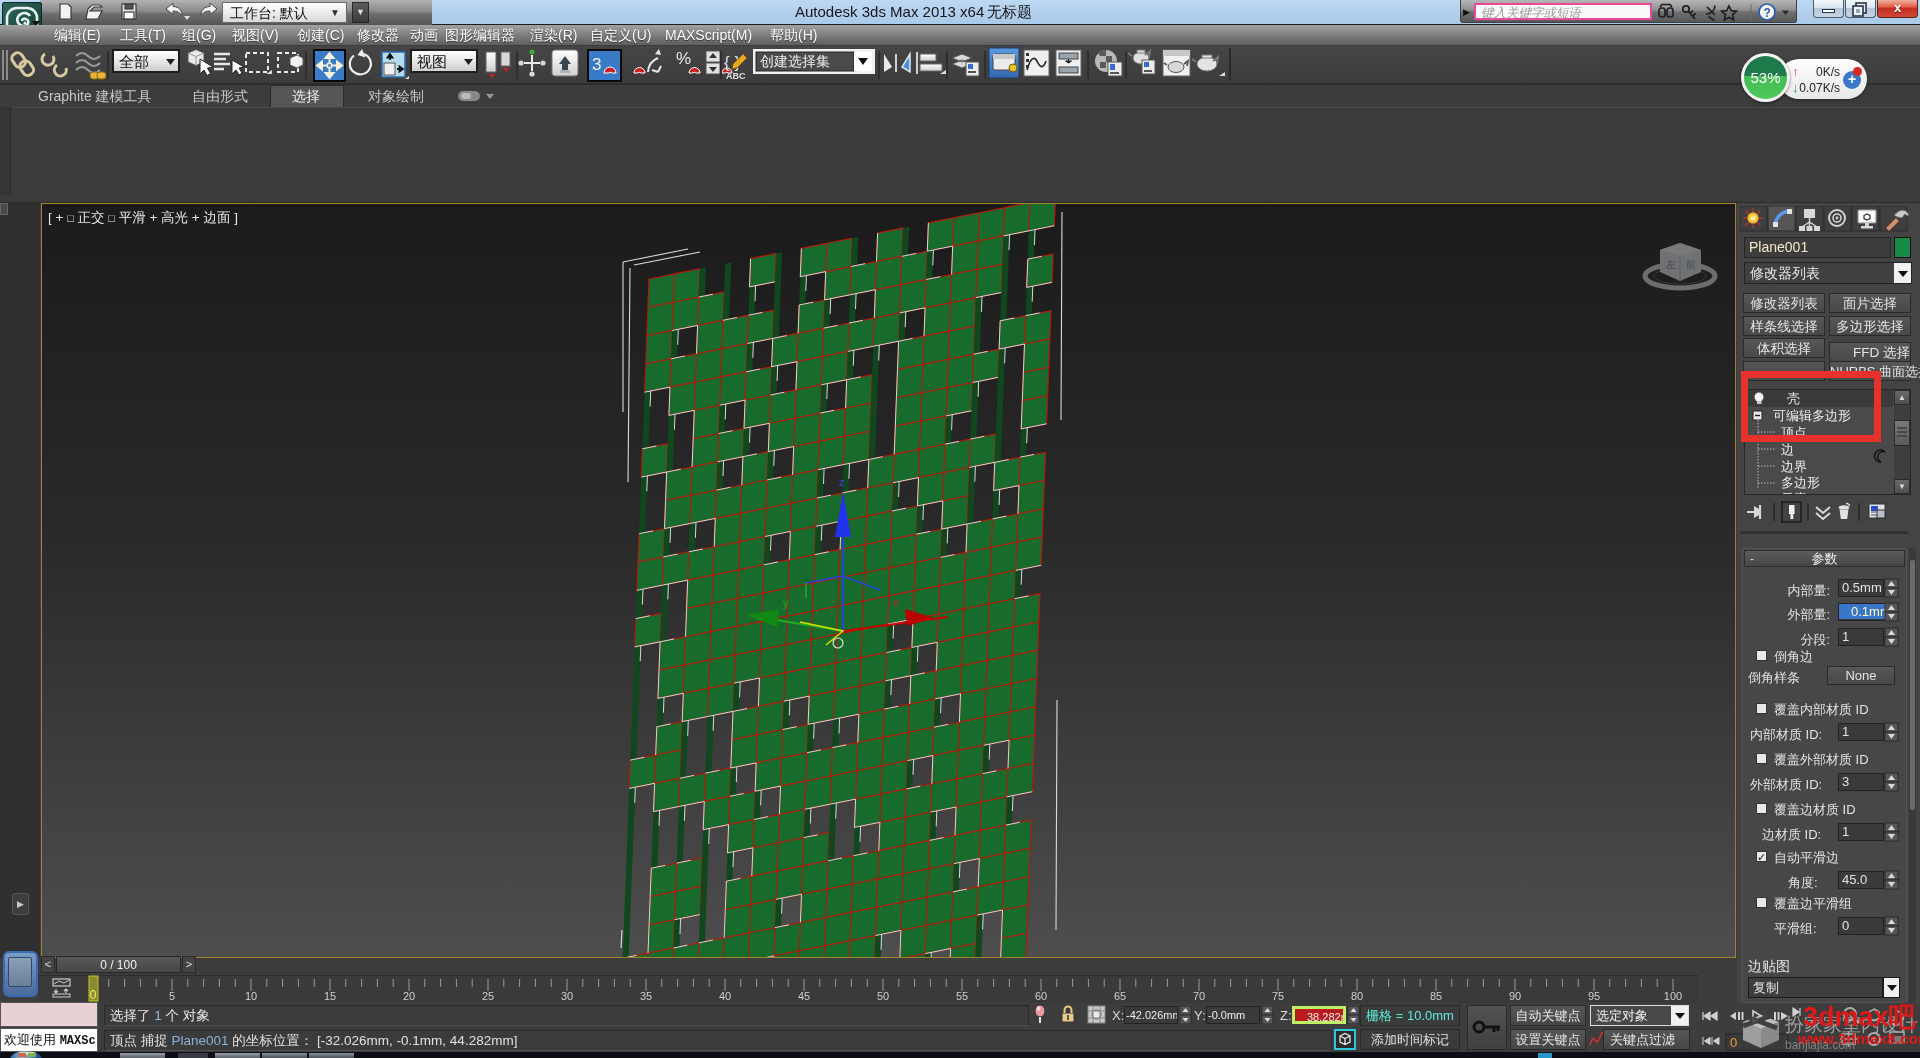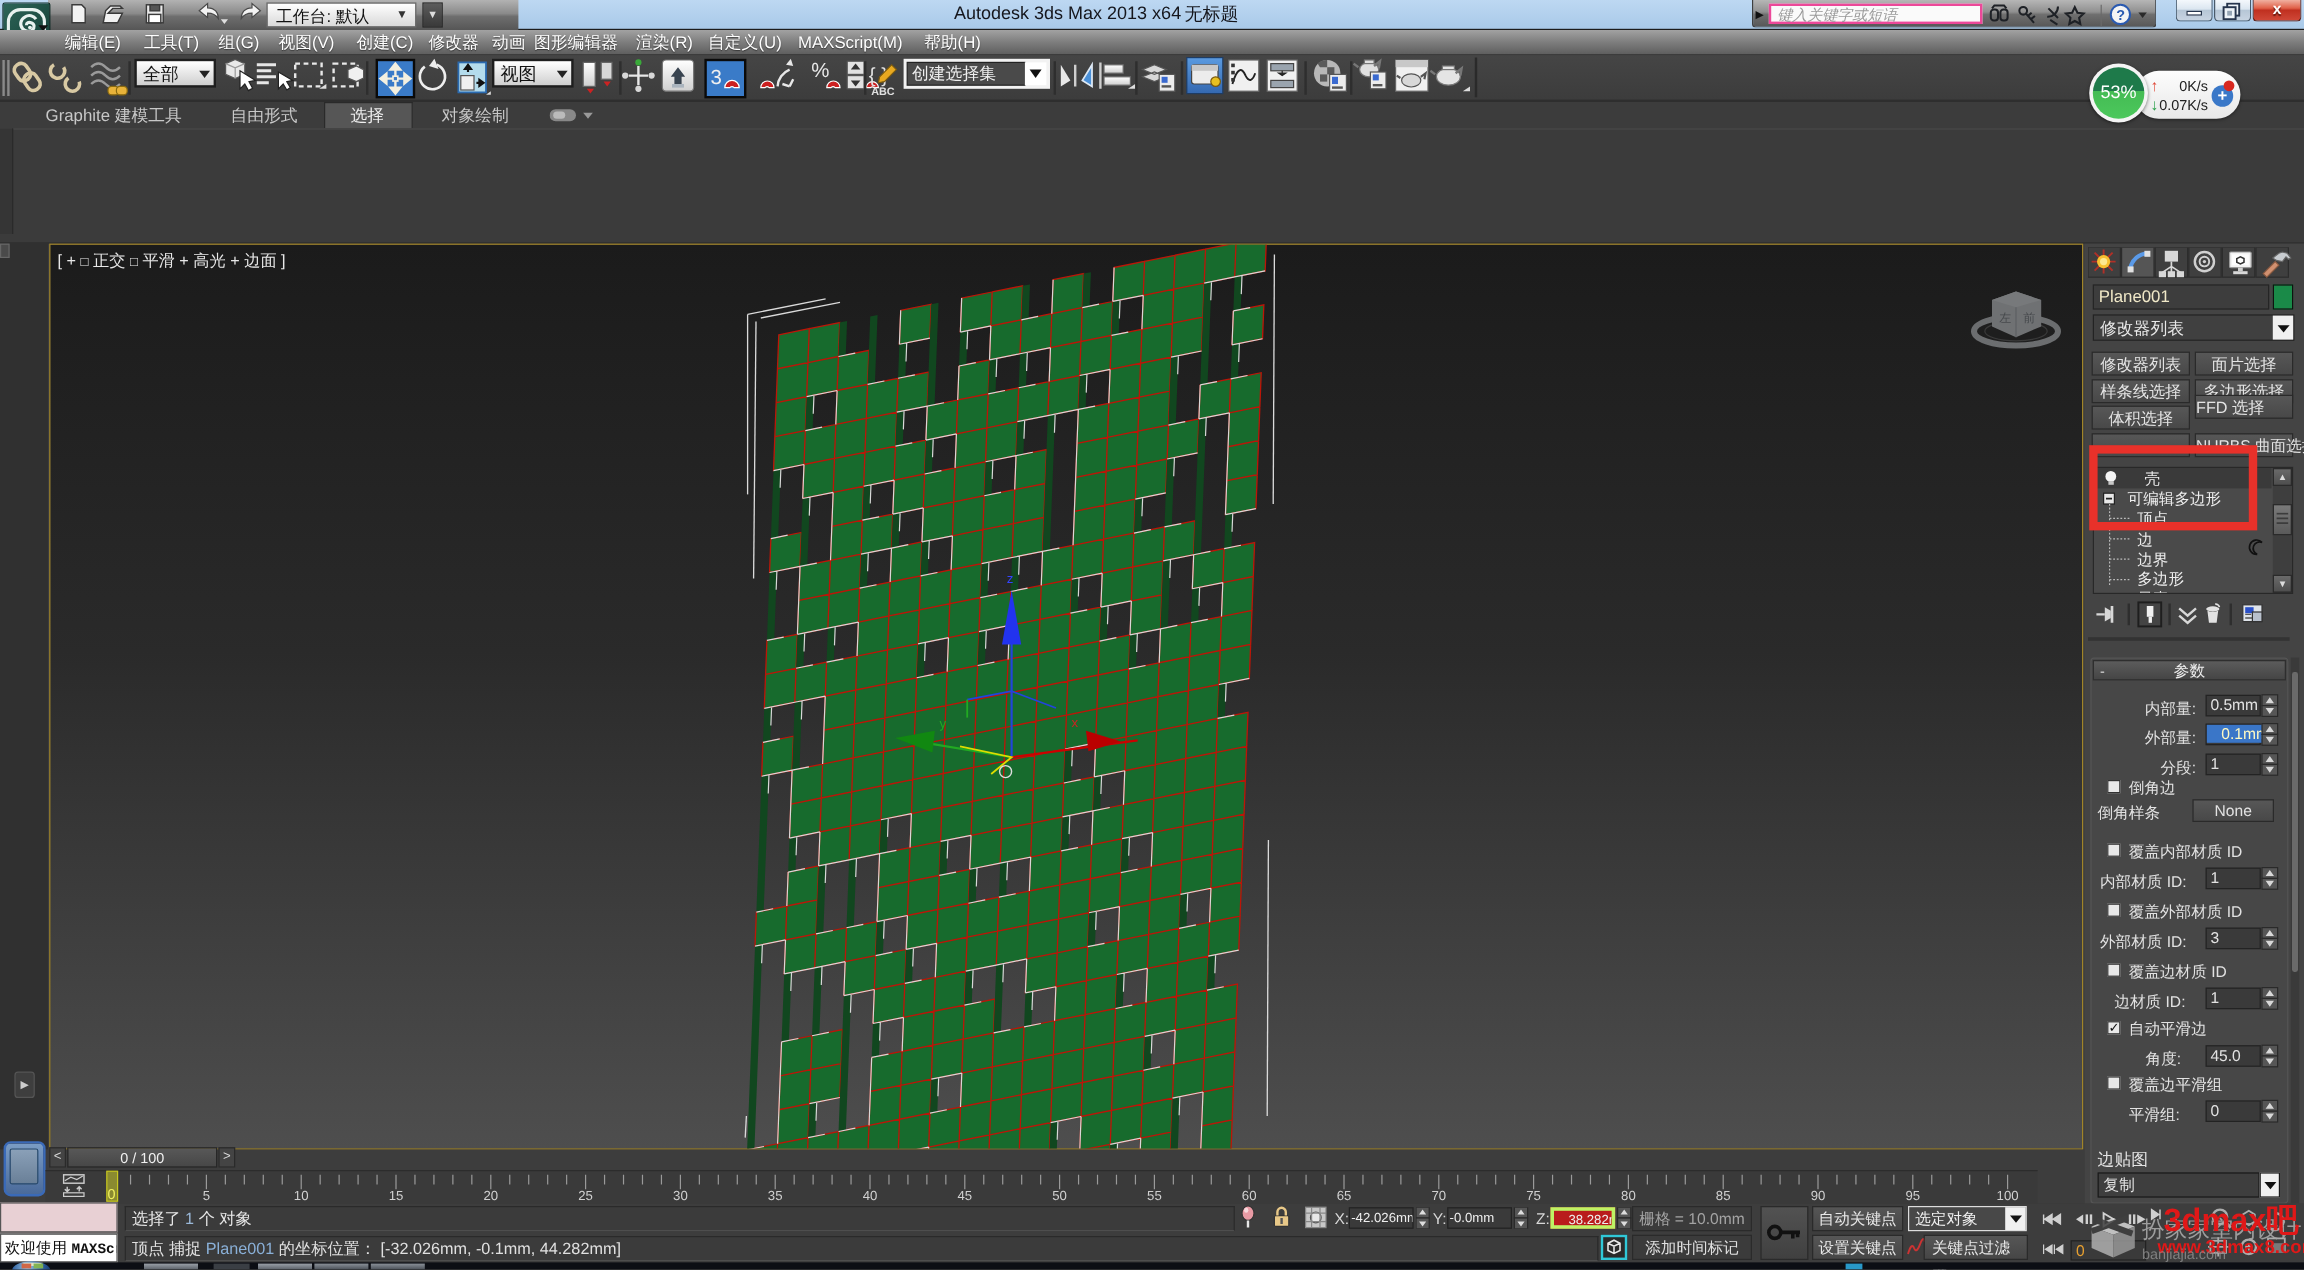--- a/index.html
+++ b/index.html
@@ -405,21 +405,21 @@
 <div class="abs" style="left:1744px;top:262px;width:168px;height:22px;background:#404040;border:1px solid #232323;color:#e8e8e8;font-size:14px;line-height:20px;padding-left:5px">修改器列表</div>
 <div class="abs" style="left:1894px;top:263px;width:17px;height:20px;background:#f0f0f0"></div>
 <div class="abs" style="left:1898px;top:271px;width:0;height:0;border-left:5px solid transparent;border-right:5px solid transparent;border-top:6px solid #111"></div>
 
 <div class="abs" style="left:1743px;top:293px;width:169px;height:90px;font-size:13.5px;color:#e4e4e4">
 <div style="position:absolute;left:0px;top:0px;width:82px;height:20px;background:linear-gradient(#575757,#484848);border:1px solid #2a2a2a;text-align:center;line-height:19px">修改器列表</div>
 <div style="position:absolute;left:86px;top:0px;width:82px;height:20px;background:linear-gradient(#575757,#484848);border:1px solid #2a2a2a;text-align:center;line-height:19px">面片选择</div>
 <div style="position:absolute;left:0px;top:23px;width:82px;height:20px;background:linear-gradient(#575757,#484848);border:1px solid #2a2a2a;text-align:center;line-height:19px">样条线选择</div>
 <div style="position:absolute;left:86px;top:23px;width:82px;height:20px;background:linear-gradient(#575757,#484848);border:1px solid #2a2a2a;text-align:center;line-height:19px">多边形选择</div>
 <div style="position:absolute;left:0px;top:45px;width:82px;height:20px;background:linear-gradient(#575757,#484848);border:1px solid #2a2a2a;text-align:center;line-height:19px">体积选择</div>
-<div style="position:absolute;left:86px;top:36px;width:82px;height:20px;background:linear-gradient(#575757,#484848);border:1px solid #2a2a2a;text-align:left;line-height:19px">FFD 选择</div>
+<div style="position:absolute;left:86px;top:49px;width:82px;height:20px;background:linear-gradient(#575757,#484848);border:1px solid #2a2a2a;text-align:right;line-height:19px">FFD 选择</div>
 <div style="position:absolute;left:0px;top:68px;width:82px;height:20px;background:linear-gradient(#575757,#484848);border:1px solid #2a2a2a"></div>
 <div style="position:absolute;left:86px;top:68px;width:82px;height:20px;background:linear-gradient(#575757,#484848);border:1px solid #2a2a2a;text-align:center;line-height:19px;white-space:nowrap;font-size:13px">NURBS 曲面选择</div>
 </div>
 
 <div class="abs" style="left:1744px;top:389px;width:167px;height:106px;background:#4a4a4a;border:1px solid #282828"></div>
 <div class="abs" style="left:1745px;top:390px;width:148px;height:17px;background:#3a3a3a"></div>
 <svg class="abs" style="left:1745px;top:390px" width="148" height="104" viewBox="0 0 148 104">
 <g fill="#eeeeee" font-size="13">
 <text x="42" y="13">壳</text>
 <text x="28" y="30">可编辑多边形</text>
@@ -626,21 +626,21 @@
       <rect x="0" y="9" width="11" height="9"></rect>
       <rect x="82" y="0" width="11" height="9"></rect>
       <rect x="82" y="9" width="11" height="9"></rect>
       <rect x="168" y="0" width="11" height="9"></rect>
       <rect x="168" y="9" width="11" height="9"></rect>
     </g>
 <g fill="#ddd">
       <path d="M5.5 2 l-3 4 h6 z M5.5 16 l-3 -4 h6 z M87.5 2 l-3 4 h6 z M87.5 16 l-3 -4 h6 z M173.5 2 l-3 4 h6 z M173.5 16 l-3 -4 h6 z"></path>
     </g>
 </svg>
-<div class="abs" style="left:1360px;top:1005px;width:100px;height:21px;background:#3b3b3b;border:1px solid #2a2a2a;color:#a3a3a3;font-size:13px;text-align:center;line-height:19px">栅格 = 10.0mm</div>
+<div class="abs" style="left:1360px;top:1005px;width:100px;height:21px;background:#3b3b3b;border:1px solid #2a2a2a;color:#5eead4;font-size:13px;text-align:center;line-height:19px">栅格 = 10.0mm</div>
 <div class="abs" style="left:1334px;top:1029px;width:22px;height:21px;background:#2a2a2a;border:2px solid #30c8d8"></div>
 <svg class="abs" style="left:1337px;top:1032px" width="16" height="15" viewBox="0 0 16 15">
     <path d="M3 4 l5 -2.5 l5 2.5 l0 6 l-5 2.5 l-5 -2.5 z M3 4 l5 2.5 l5 -2.5 M8 6.5 l0 6" fill="none" stroke="#e8e8e8" stroke-width="1.3"></path>
   </svg>
 <div class="abs" style="left:1360px;top:1029px;width:100px;height:21px;background:#3b3b3b;border:1px solid #2a2a2a;color:#e0e0e0;font-size:13px;text-align:center;line-height:19px">添加时间标记</div>
 <div class="abs" style="left:1467px;top:1005px;width:40px;height:45px;background:linear-gradient(#525252,#404040);border:1px solid #2a2a2a"></div>
 <svg class="abs" style="left:1471px;top:1016px" width="33" height="22" viewBox="0 0 33 22">
     <circle cx="8" cy="11" r="5" fill="none" stroke="#111" stroke-width="3"></circle>
     <path d="M13 11 h16 m-6 0 v5 m4 -5 v4" stroke="#111" stroke-width="3"></path>
   </svg>

